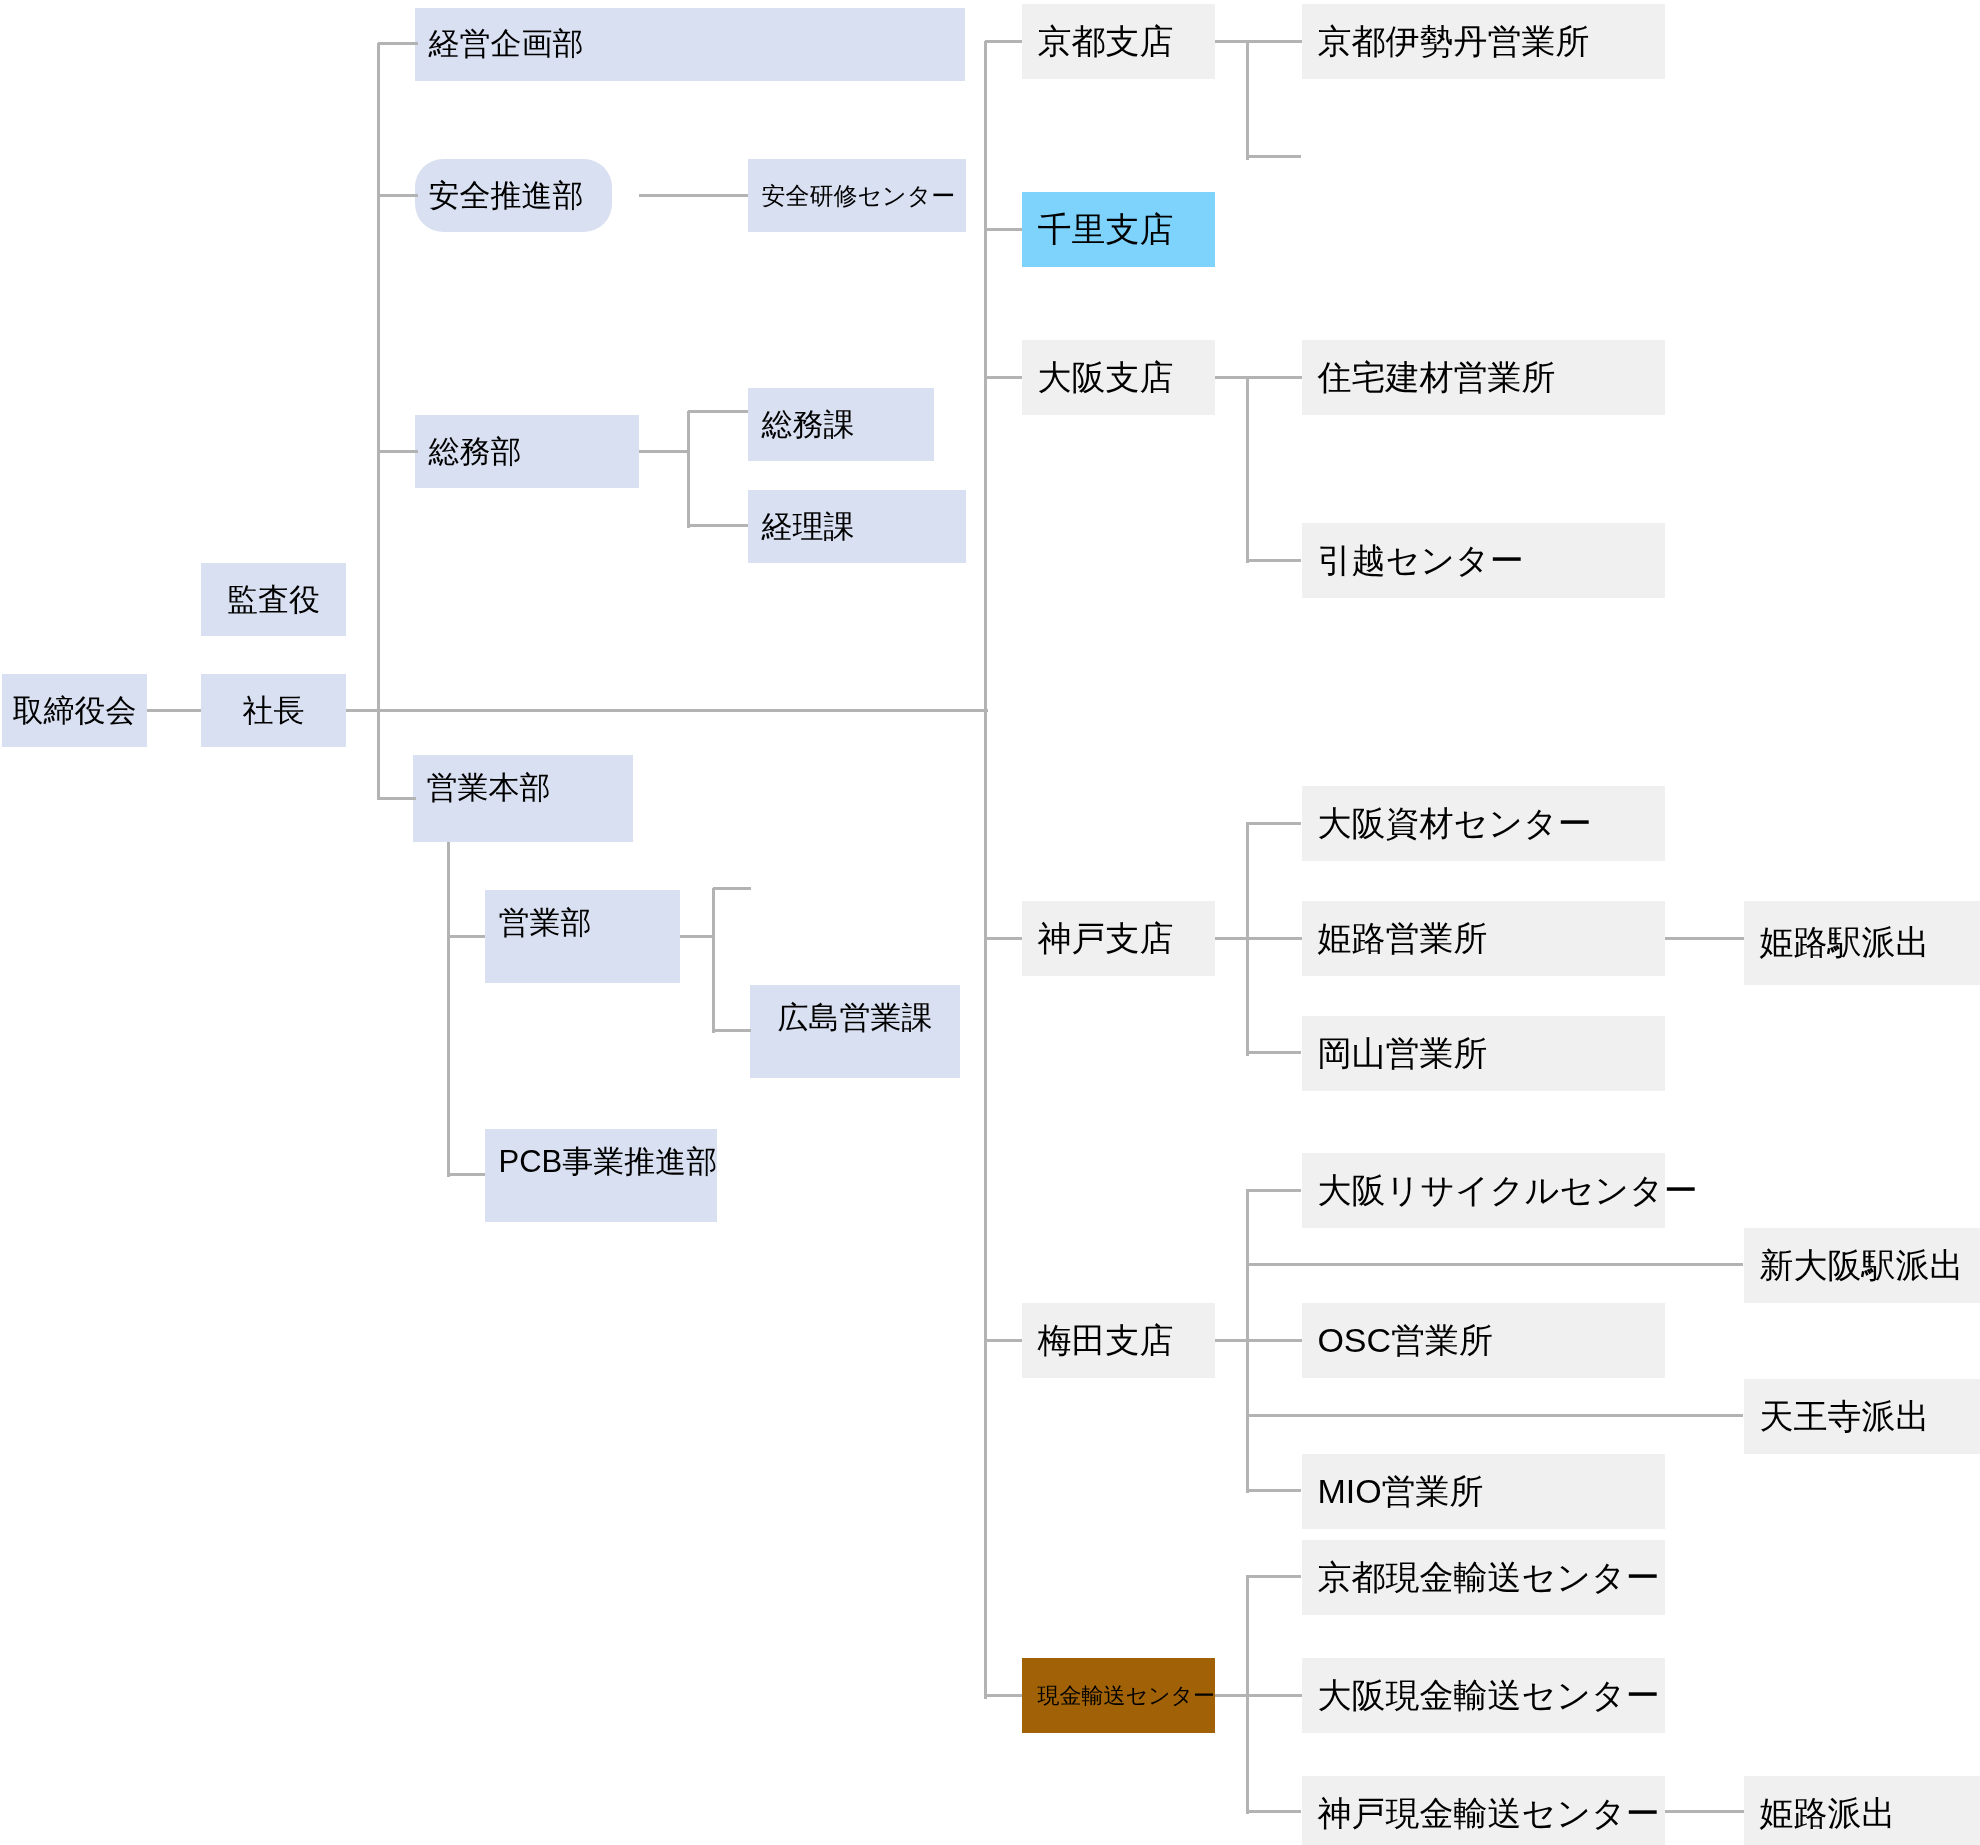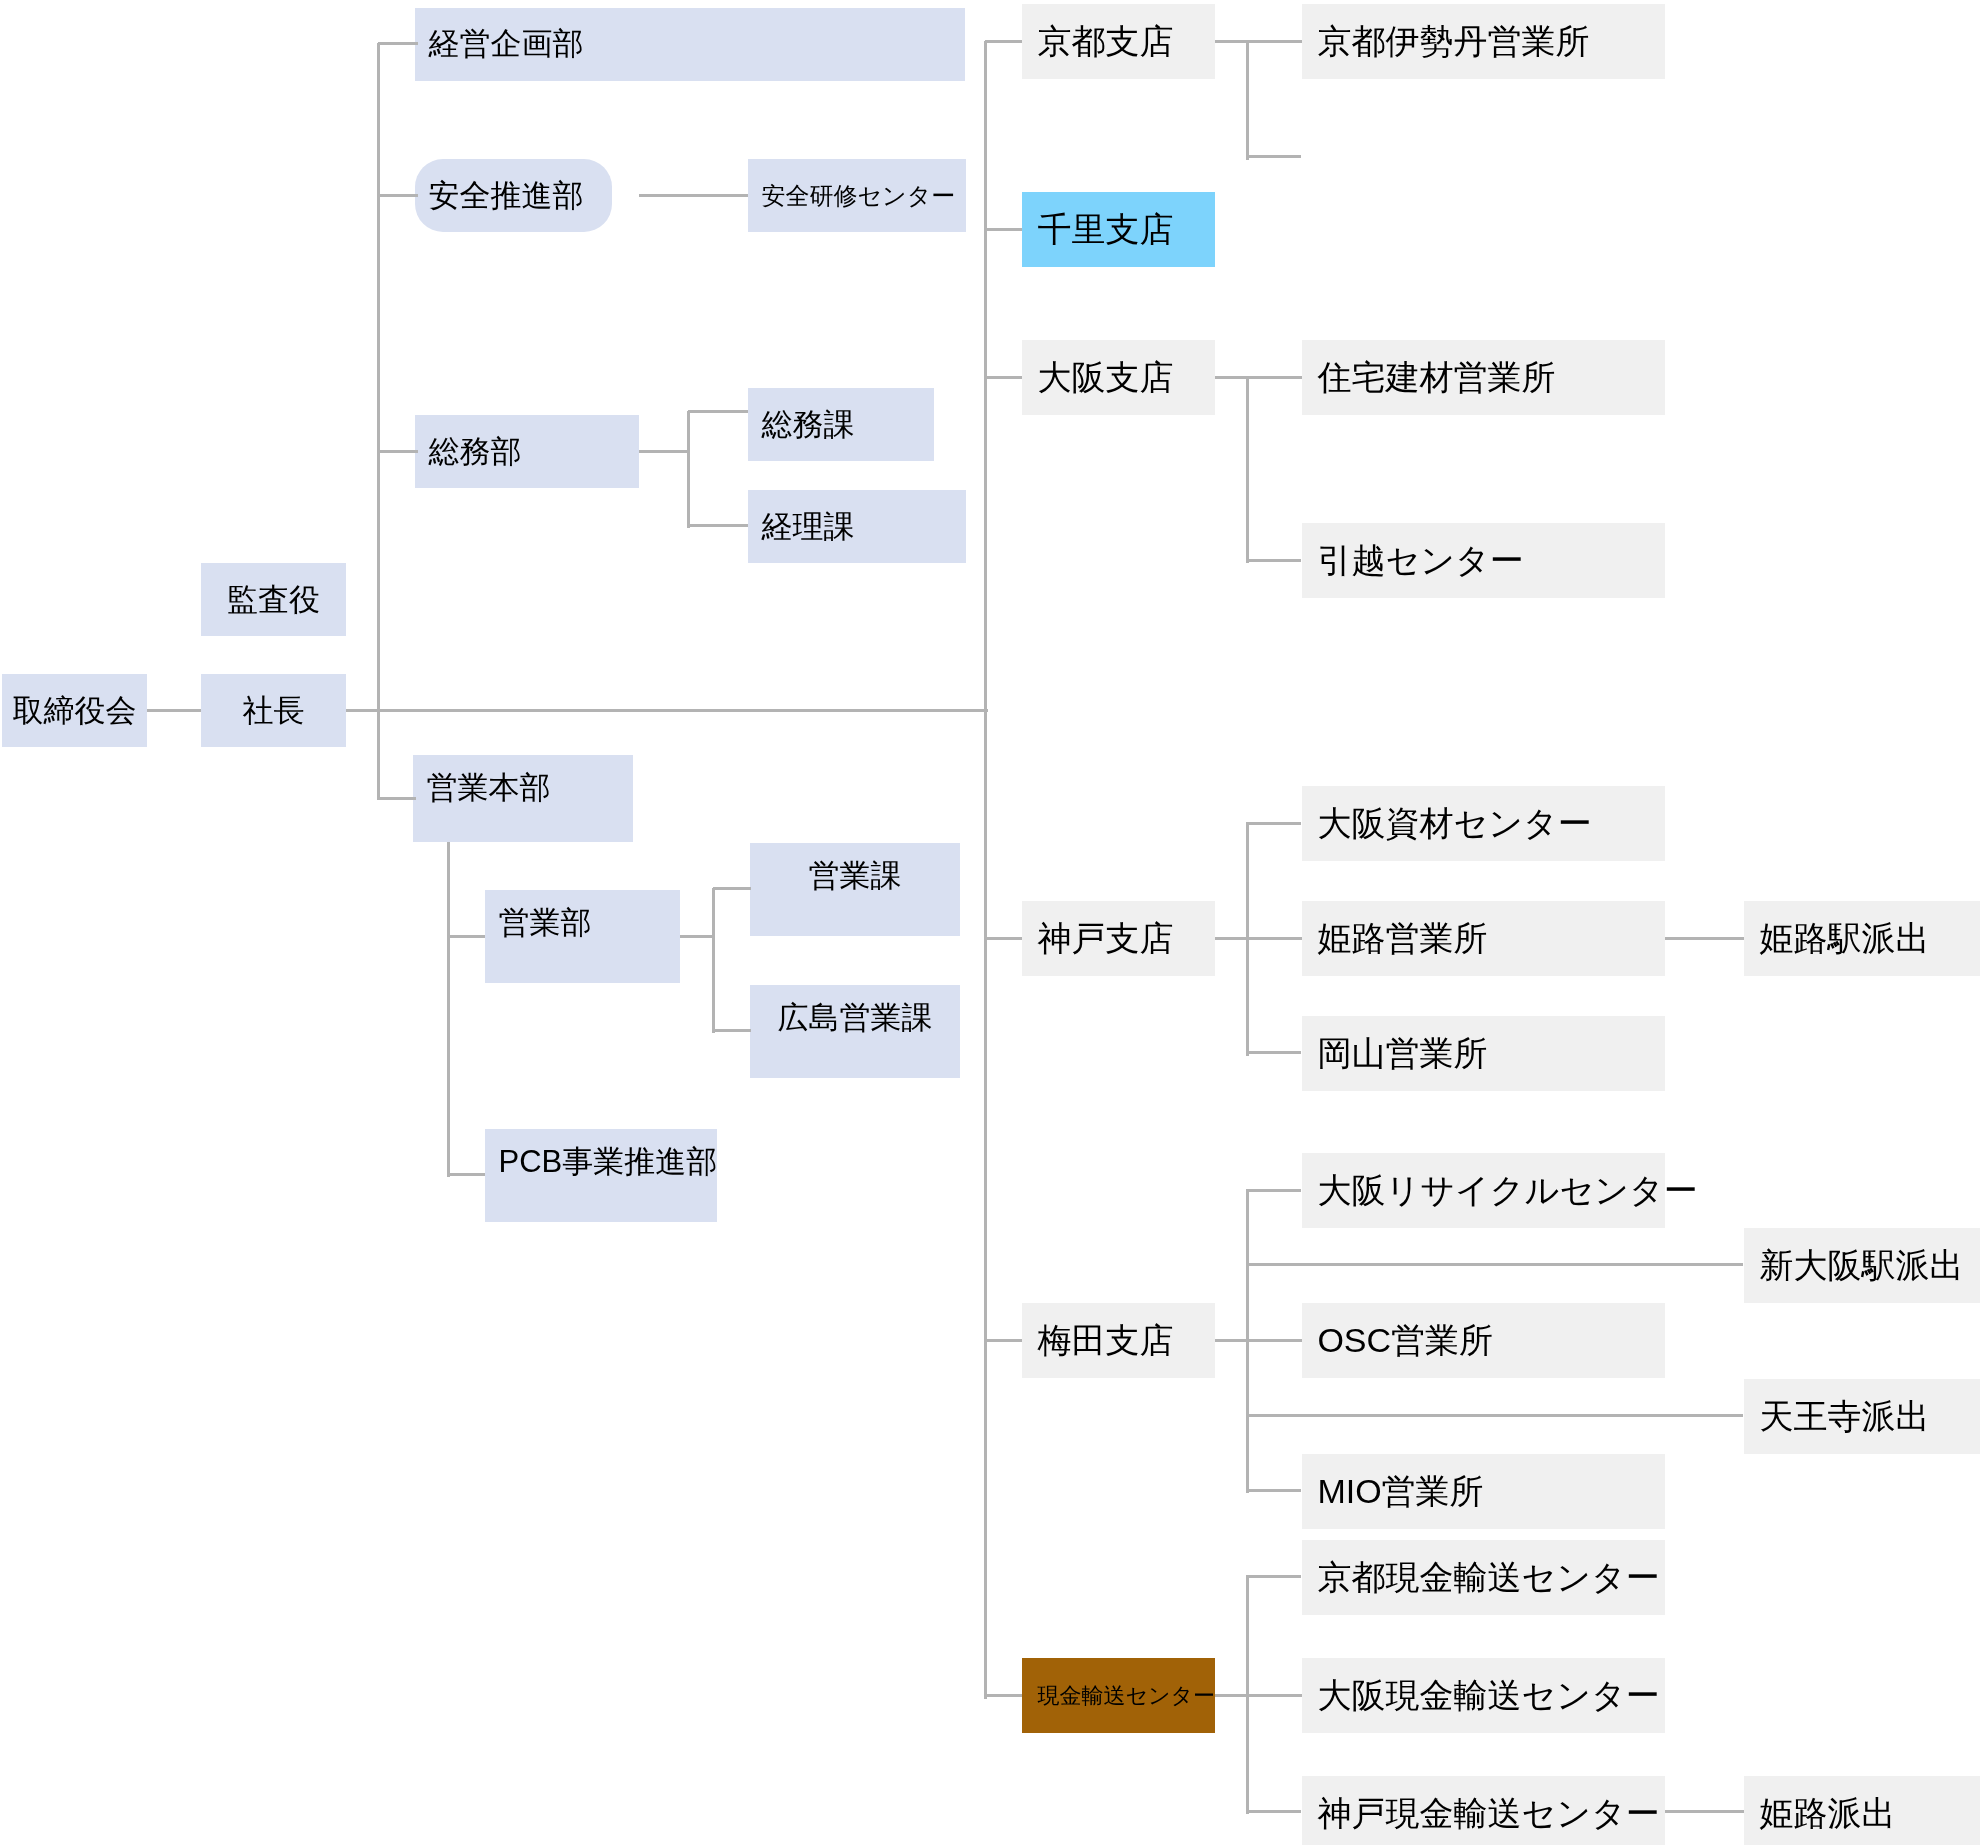--- a/index.html
+++ b/index.html
@@ -47,21 +47,21 @@
   #n-kyoto-branch{left:1022px;top:3.9px;width:193px;height:75px;}
   #n-kyoto-isetan{left:1302px;top:3.9px;width:363px;height:75px;}
   #n-kyoto-station{left:1302px;top:120px;width:363px;height:75px;}
   #n-senri-branch{left:1022px;top:192px;width:193px;height:75px;}
   #n-osaka-branch{left:1022px;top:340px;width:193px;height:75px;}
   #n-housing-materials{left:1302px;top:340px;width:363px;height:75px;}
   #n-moving-center{left:1302px;top:523px;width:363px;height:75px;}
   #n-kobe-branch{left:1022px;top:901px;width:193px;height:75px;}
   #n-osaka-shizai{left:1302px;top:786px;width:363px;height:75px;}
   #n-himeji-office{left:1302px;top:901px;width:363px;height:75px;}
-  #n-himeji-station{left:1744px;top:901px;width:237px;height:75px;}
+  #n-himeji-station{left:1744px;top:901px;width:237px;height:84px;}
   #n-okayama{left:1302px;top:1016px;width:363px;height:75px;}
   #n-umeda-branch{left:1022px;top:1303px;width:193px;height:75px;}
   #n-osaka-recycle{left:1302px;top:1153px;width:363px;height:75px;}
   #n-shin-osaka{left:1744px;top:1228px;width:237px;height:75px;}
   #n-osc{left:1302px;top:1303px;width:363px;height:75px;}
   #n-tennoji{left:1744px;top:1379px;width:237px;height:75px;}
   #n-mio{left:1302px;top:1454px;width:363px;height:75px;}
   #n-cash-center{left:1022px;top:1658px;width:193px;height:75px;}
   #n-kyoto-cash{left:1302px;top:1540px;width:363px;height:75px;}
   #n-osaka-cash{left:1302px;top:1658px;width:363px;height:75px;}
@@ -77,21 +77,20 @@
   <div class="node dept ctr" id="n-auditor" style="background: rgb(217, 224, 241);">監査役</div>
   <div class="node dept ctr" id="n-president" style="background: rgb(217, 224, 241);">社長</div>
   <div class="node dept pad" id="n-corp-planning" style="background: rgb(217, 224, 241);">経営企画部</div>
   <div class="node dept pad" id="n-safety-promotion" style="background: rgb(217, 224, 241);">安全推進部</div>
   <div class="node dept pad small25" id="n-safety-training" style="background: rgb(217, 224, 241);">安全研修センター</div>
   <div class="node dept pad" id="n-general-affairs-dept" style="background: rgb(217, 224, 241);">総務部</div>
   <div class="node dept pad" id="n-general-affairs-sec" style="background: rgb(217, 224, 241);">総務課</div>
   <div class="node dept pad" id="n-accounting-sec" style="background: rgb(217, 224, 241);">経理課</div>
   <div class="node dept pad tall" id="n-sales-hq" style="background: rgb(217, 224, 241);">営業本部</div>
   <div class="node dept pad tall" id="n-sales-dept" style="background: rgb(217, 224, 241);">営業部</div>
-  <div class="node dept ctr tall" id="n-sales-sec" style="background: rgb(217, 224, 241);">営業課</div>
   <div class="node dept ctr tall" id="n-hiroshima-sales-sec" style="background: rgb(217, 224, 241);">広島営業課</div>
   <div class="node dept pad tall" id="n-pcb-dept" style="background: rgb(217, 224, 241);">PCB事業推進部</div>
 
   <div class="node office pad" id="n-kyoto-branch" style="background: rgb(240, 240, 240);">京都支店</div>
   <div class="node office pad" id="n-kyoto-isetan" style="background: rgb(240, 240, 240);">京都伊勢丹営業所</div>
   <div class="node office pad" id="n-senri-branch" style="background: #7dd3fc;">千里支店</div>
   <div class="node office pad" id="n-osaka-branch" style="background: rgb(240, 240, 240);">大阪支店</div>
   <div class="node office pad" id="n-housing-materials" style="background: rgb(240, 240, 240);">住宅建材営業所</div>
   <div class="node office pad" id="n-moving-center" style="background: rgb(240, 240, 240);">引越センター</div>
   <div class="node office pad" id="n-kobe-branch" style="background: rgb(240, 240, 240);">神戸支店</div>

